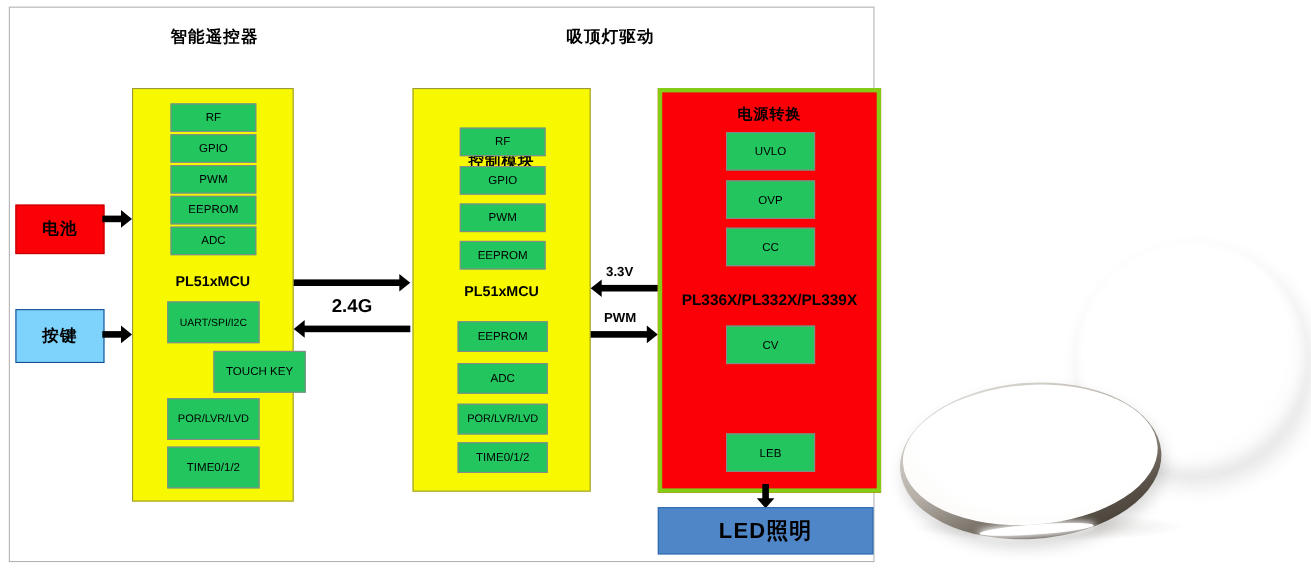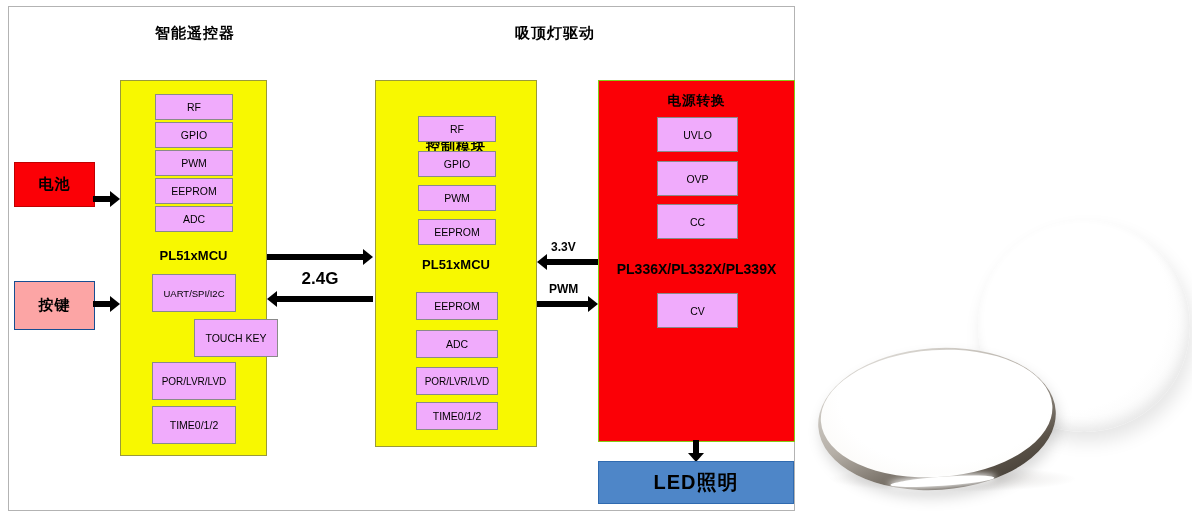--- a/index.html
+++ b/index.html
@@ -5,26 +5,26 @@
   html,body{margin:0;padding:0;background:#fff;}
   .canvas{
     position:relative;width:1192px;height:517px;background:#ffffff;
     font-family:"Liberation Sans","DejaVu Sans",sans-serif;color:#000;overflow:hidden;
   }
   .abs{position:absolute;}
   .diagram-border{left:8px;top:6px;width:785px;height:503px;border:1px solid #b3b3b3;background:#fff;}
   .section-title{font-weight:bold;font-size:15px;text-align:center;letter-spacing:1px;}
   .input-box{display:flex;align-items:center;justify-content:center;font-weight:bold;font-size:15px;letter-spacing:1px;}
   .battery{background:#fb0006;border:1px solid #c00000;}
-  .keys{background:#fca5a5;border:1px solid #174e92;}
+  .keys{background:#7dd3fc;border:1px solid #174e92;}
   .block{border:1px solid #9a9a3a;}
   .yellow{background:#f8f800;}
-  .red{background:#fb0006;border:1px solid #84cc16;}
+  .red{background:#fb0006;border:4px solid #84cc16;}
   .chip-box{
-    position:absolute;background:#f0abfc;border:1px solid #8a8a8a;
+    position:absolute;background:#22c55e;border:1px solid #8a8a8a;
     display:flex;align-items:center;justify-content:center;
     font-size:10.5px;white-space:nowrap;
   }
   .chip-label{position:absolute;width:100%;text-align:center;font-weight:bold;font-size:13px;white-space:nowrap;}
   .block-title{position:absolute;width:100%;text-align:center;font-weight:bold;font-size:14px;letter-spacing:1px;}
   .sig-label{position:absolute;font-weight:bold;font-size:12px;}
   .link-label{position:absolute;font-weight:bold;font-size:17px;text-align:center;}
   .out-label{position:absolute;font-weight:bold;font-size:11px;margin-top:45px;}
   .led-box{
     display:flex;align-items:center;justify-content:center;
@@ -66,21 +66,21 @@
 </head>
 <body>
 
 <div class="canvas">
 
   <div class="abs diagram-border"></div>
 
   <div class="abs section-title" style="left:120px;top:24px;width:150px;">智能遥控器</div>
   <div class="abs section-title" style="left:480px;top:24px;width:150px;">吸顶灯驱动</div>
 
-  <div class="abs input-box battery" style="left:14px;top:162px;width:79px;height:43px;font-family:Liberation Serif, serif;">电池</div>
+  <div class="abs input-box battery" style="left:14px;top:186px;width:79px;height:43px;font-family:Liberation Serif, serif;">电池</div>
   <div class="abs arrow arrow-right" style="left:93px;top:190px;width:27px;height:18px;"></div>
 
   <div class="abs input-box keys" style="left:14px;top:281px;width:79px;height:47px;">按键</div>
   <div class="abs arrow arrow-right" style="left:93px;top:295px;width:27px;height:18px;"></div>
 
   <div class="abs block yellow" style="left:120px;top:80px;width:145px;height:374px;">
     <div class="chip-box" style="left:34px;top:13px;width:76px;height:24px;">RF</div>
     <div class="chip-box" style="left:34px;top:41px;width:76px;height:24px;">GPIO</div>
     <div class="chip-box" style="left:34px;top:69px;width:76px;height:24px;">PWM</div>
     <div class="chip-box" style="left:34px;top:97px;width:76px;height:24px;">EEPROM</div>
@@ -114,20 +114,21 @@
   <div class="abs sig-label" style="left:549px;top:282px;">PWM</div>
   <div class="abs arrow arrow-right" style="left:537px;top:295px;width:61px;height:18px;"></div>
 
   <div class="abs red" style="left:598px;top:80px;width:195px;height:360px;">
     <div class="block-title" style="top:11px;font-size:13.5px;">电源转换</div>
     <div class="chip-box" style="left:58px;top:36px;width:79px;height:33px;">UVLO</div>
     <div class="chip-box" style="left:58px;top:80px;width:79px;height:33px;">OVP</div>
     <div class="chip-box" style="left:58px;top:123px;width:79px;height:33px;">CC</div>
     <div class="chip-label" style="top:180px;font-size:14px;">PL336X/PL332X/PL339X</div>
     <div class="chip-box" style="left:58px;top:212px;width:79px;height:33px;">CV</div>
+    <div class="chip-box" style="left:58px;top:310px;width:79px;height:33px;">LEB</div>
   </div>
 
   <div class="abs out-label" style="left:648px;top:444px;width:38px;text-align:right;">亮度</div>
   <div class="abs arrow arrow-down" style="left:688px;top:440px;width:16px;height:22px;"></div>
   <div class="abs out-label" style="left:708px;top:444px;width:40px;">色温</div>
 
   <div class="abs led-box" style="left:598px;top:461px;width:194px;height:41px;font-weight:bold;">LED照明</div>
 
   <div class="abs" style="left:810px;top:0;width:382px;height:517px;">
     <div class="abs lamp-shadow" style="left:18px;top:466px;"></div>

